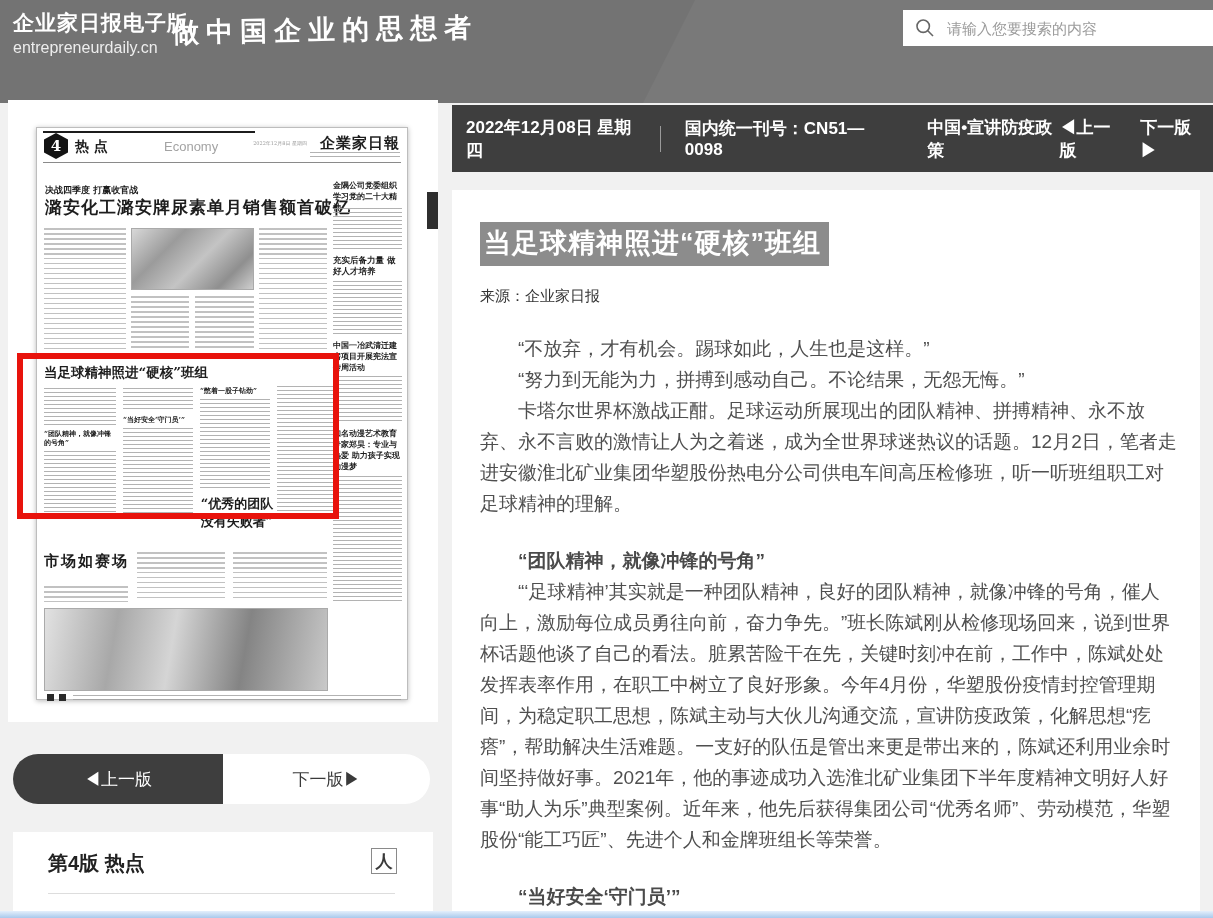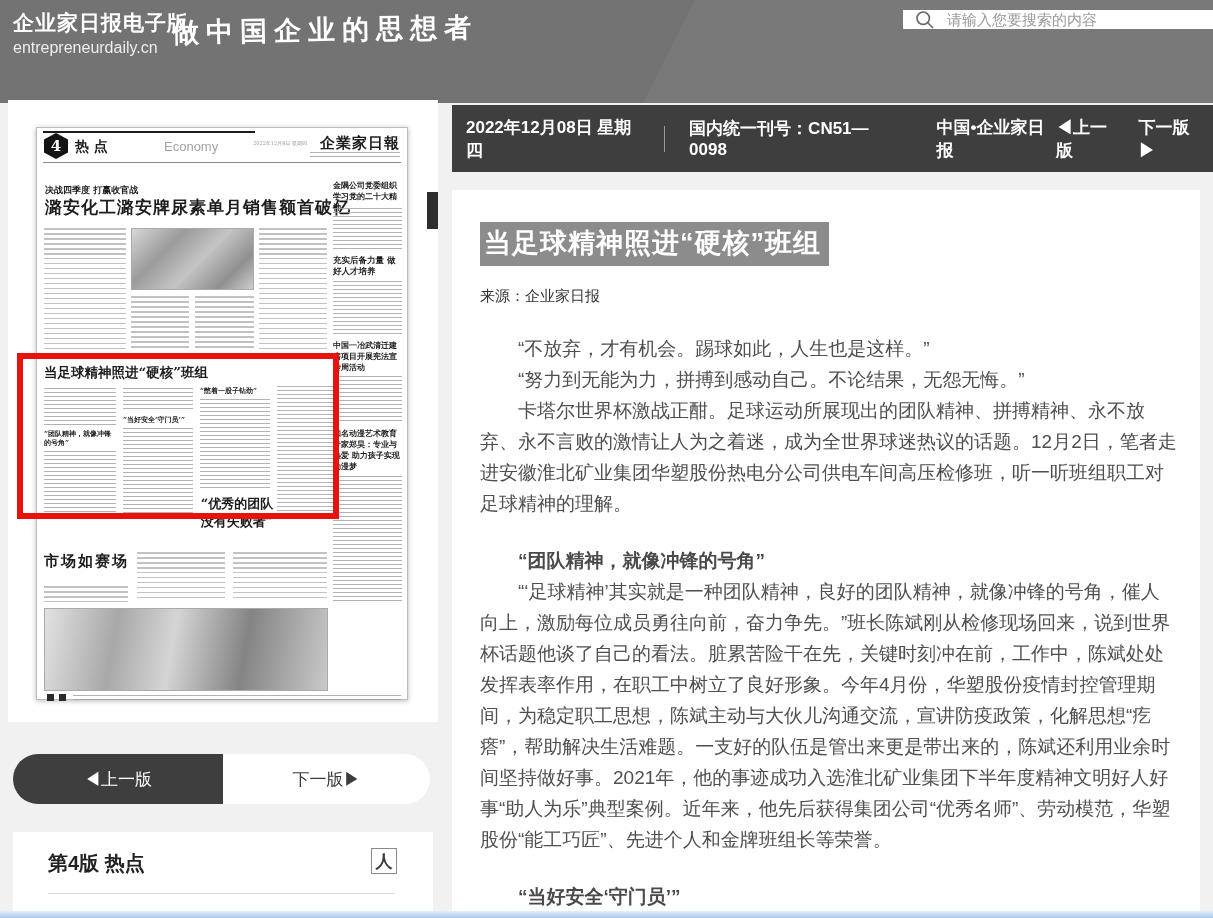--- a/index.html
+++ b/index.html
@@ -10,21 +10,21 @@
   
   .header { position:absolute; left:0; top:0; width:1213px; height:103px; background:#737373; overflow:hidden; }
   .header .diag { position:absolute; left:0; top:0; width:100%; height:100%;
     clip-path:polygon(695px 0, 1213px 0, 1213px 103px, 643px 103px);
     background:rgba(255,255,255,0.045); }
   .logo { position:absolute; left:13px; top:9px; color:#fff; }
   .logo .cn { font-size:21px; font-weight:bold; letter-spacing:1px; }
   .logo .en { font-size:16px; color:#ededed; margin-top:2px; }
   .slogan { position:absolute; left:172px; top:12px; color:#fff; font-family:"DejaVu Serif", serif;
     font-size:27px; font-weight:bold; letter-spacing:7px; transform:rotate(-1deg); }
-  .searchbox { position:absolute; left:903px; top:10px; width:310px; height:19px; background:#fff;
+  .searchbox { position:absolute; left:903px; top:10px; width:310px; height:36px; background:#fff;
     display:flex; align-items:center; padding-left:12px; }
   .searchbox svg { flex:0 0 auto; }
   .searchbox input { border:none; outline:none; flex:1; margin-left:12px; font-size:15px; color:#333;
     font-family:"Liberation Sans", sans-serif; background:transparent; }
   .searchbox input::placeholder { color:#9b9b9b; }
 
   
   .datebar { position:absolute; left:452px; top:105px; width:761px; height:67px; background:#3e3e3e;
     color:#fff; display:flex; align-items:center; font-size:17px; }
   .datebar .date { margin-left:14px; font-weight:bold; }
@@ -98,21 +98,21 @@
         <line x1="12.8" y1="12.8" x2="18" y2="18" stroke="#666" stroke-width="1.6"></line>
       </svg>
       <input type="text" placeholder="请输入您要搜索的内容" style="">
     </div>
   </div>
 
   <div class="datebar">
     <span class="date">2022年12月08日 星期四</span>
     <span class="vsep"></span>
     <span class="issue">国内统一刊号：CN51—0098</span>
-    <span class="brand">中国•企业家日报</span>
+    <span class="brand">中国•宣讲防疫政策</span>
     <span class="nav">
       <span>◀上一版</span>
       <span>下一版▶</span>
     </span>
   </div>
 
   <div class="leftpanel">
 
     <div class="thumb">
 

